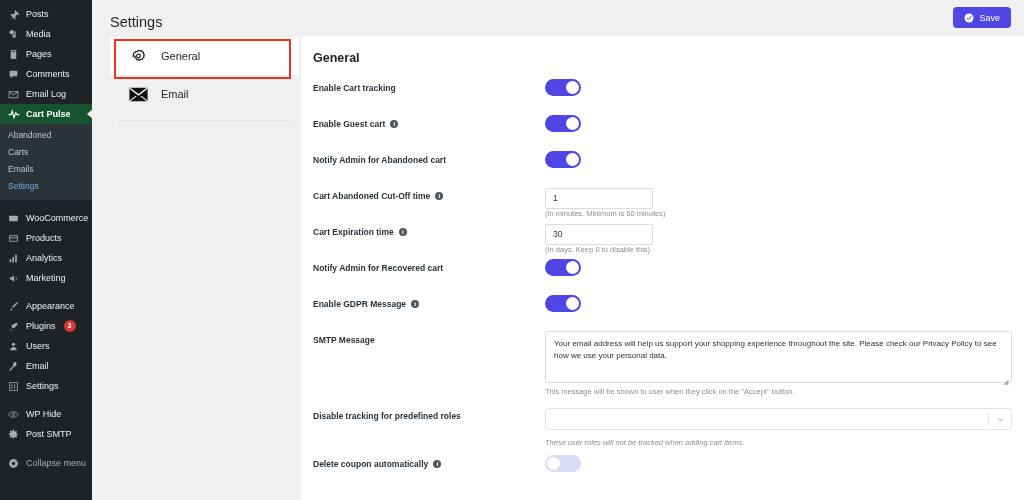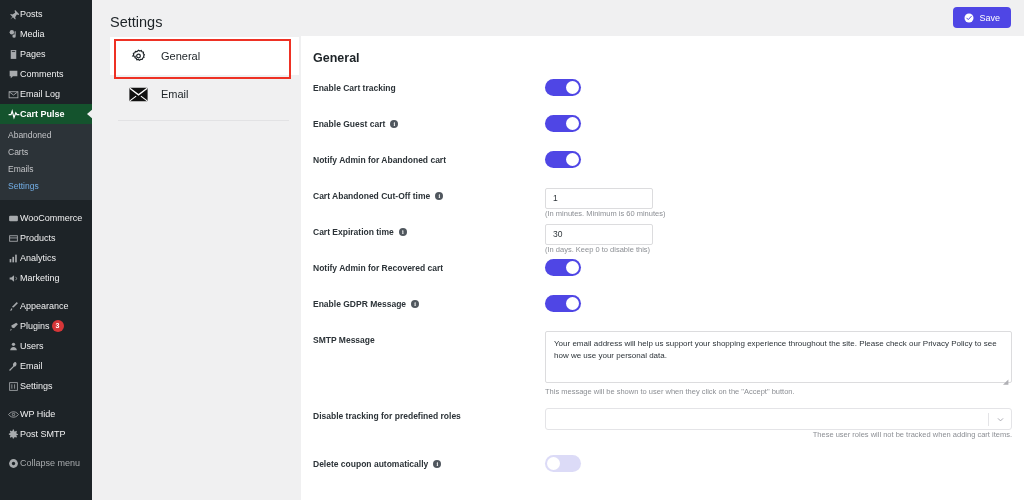--- a/index.html
+++ b/index.html
@@ -16,20 +16,21 @@
     width: 92px; height: 500px;
     background: #1d2327;
     color: #f0f0f1;
     flex: 0 0 92px;
     padding-top: 4px;
     position: relative;
     overflow: hidden;
   }
   .wp-item {
     display: flex; align-items: center;
+    gap: 6px;
     height: 20px;
     padding: 0 0 0 7px;
     font-size: 9px;
     color: #f0f0f1;
     line-height: 20px;
     white-space: nowrap;
     position: relative;
   }
   .wp-item.spaced { margin-top: 9px; }
   .wp-item .ico {
@@ -578,34 +579,34 @@
           </div>
           <div class="row-field">
             <div class="ta-wrap">
               <textarea class="gdpr-area" style="">Your email address will help us support your shopping experience throughout the site. Please check our Privacy Policy to see how we use your personal data.</textarea>
               <span class="resize-grip">◢</span>
             </div>
             <div class="helper">This message will be shown to user when they click on the "Accept" button.</div>
           </div>
         </div>
 
-        <div class="row" style="min-height:52px;text-align:right;">
+        <div class="row" style="min-height:52px;">
           <div class="row-label" style="padding-top:8px;">
             <span>Disable tracking for predefined roles</span>
           </div>
           <div class="row-field" style="padding-top:5px;">
             <div class="select-wrap">
               <span class="select-divider"></span>
               <span class="select-chev">
                 <svg width="9" height="9" viewBox="0 0 16 16" fill="none" stroke="currentColor" stroke-width="1.6">
                     <path d="M3.5 6l4.5 4.5L12.5 6"></path>
                   </svg>
               </span>
             </div>
-            <div class="helper" style="margin-top:0;">These user roles will not be tracked when adding cart items.</div>
+            <div class="helper" style="margin-top:8px;font-style:italic;">These user roles will not be tracked when adding cart items.</div>
           </div>
         </div>
 
         <div class="row">
           <div class="row-label">
             <span>Delete coupon automatically</span>
             <span class="info-icon">i</span>
           </div>
           <div class="row-field">
             <div class="toggle off"><span class="knob"></span></div>

